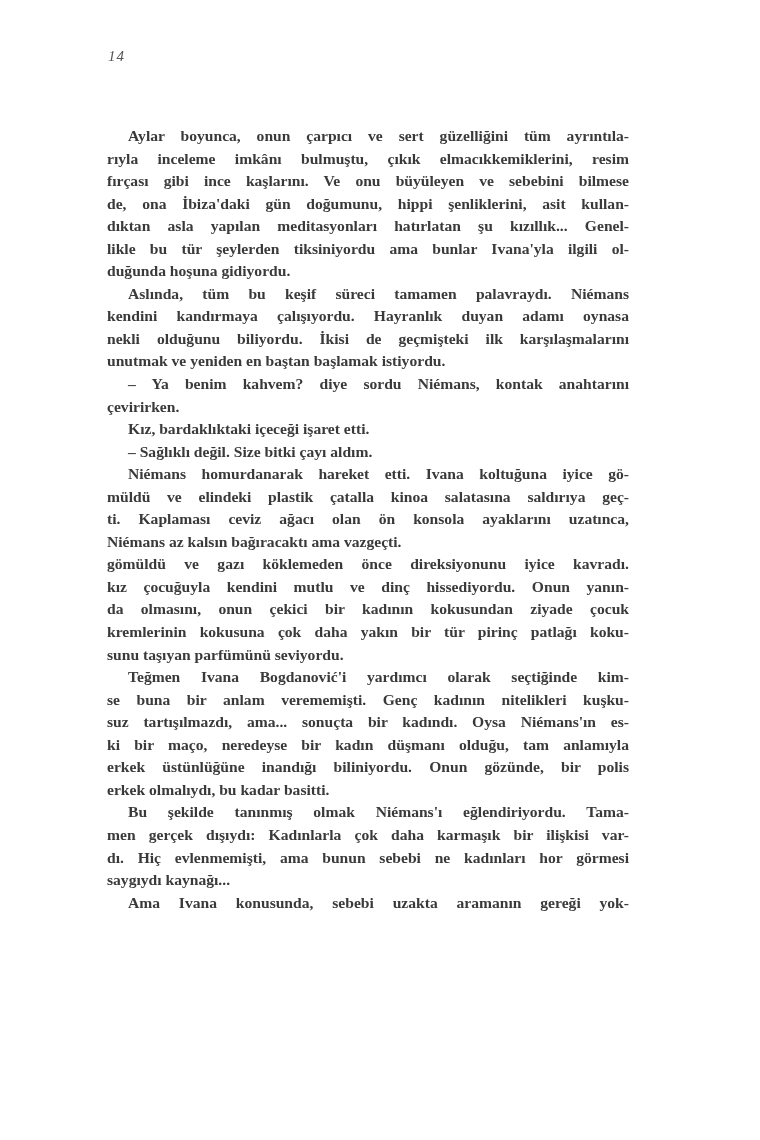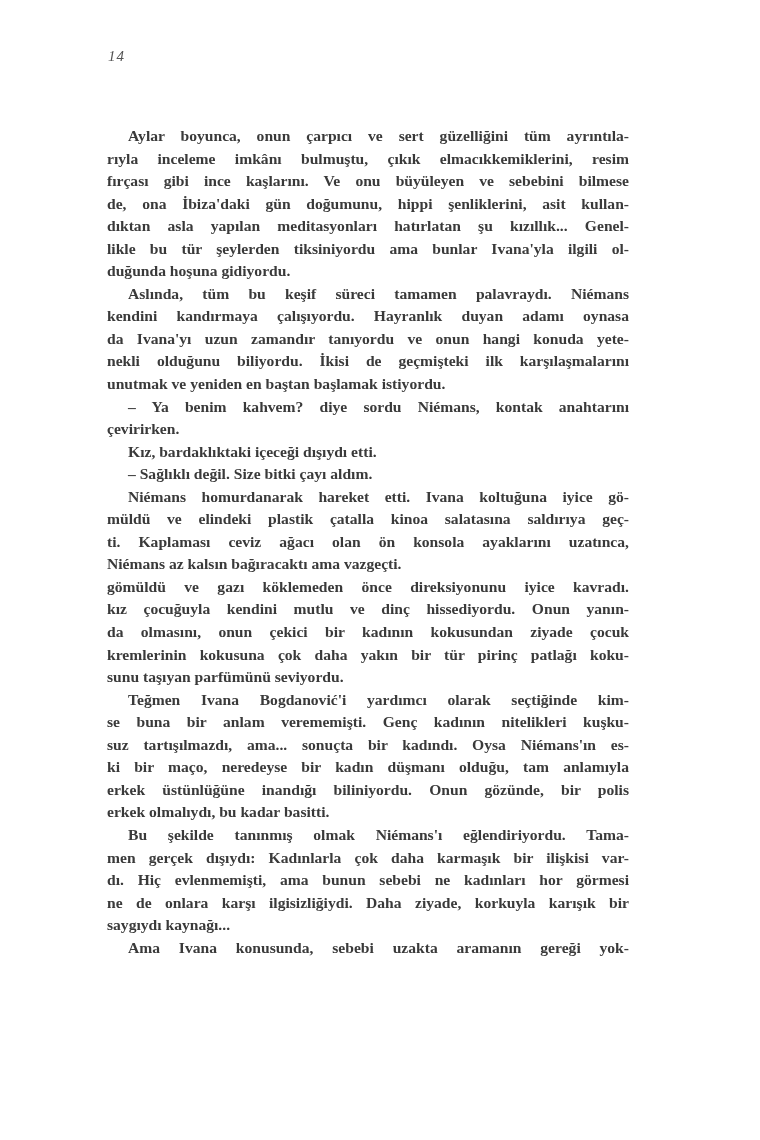--- a/index.html
+++ b/index.html
@@ -33,41 +33,39 @@
 <div class="text-block" id="text-block">
     <span class="line indent">Aylar boyunca, onun çarpıcı ve sert güzelliğini tüm ayrıntıla-</span>
     <span class="line">rıyla inceleme imkânı bulmuştu, çıkık elmacıkkemiklerini, resim</span>
     <span class="line">fırçası gibi ince kaşlarını. Ve onu büyüleyen ve sebebini bilmese</span>
     <span class="line">de, ona İbiza'daki gün doğumunu, hippi şenliklerini, asit kullan-</span>
     <span class="line">dıktan asla yapılan meditasyonları hatırlatan şu kızıllık... Genel-</span>
     <span class="line">likle bu tür şeylerden tiksiniyordu ama bunlar Ivana'yla ilgili ol-</span>
     <span class="line last">duğunda hoşuna gidiyordu.</span>
     <span class="line indent">Aslında, tüm bu keşif süreci tamamen palavraydı. Niémans</span>
     <span class="line">kendini kandırmaya çalışıyordu. Hayranlık duyan adamı oynasa</span>
-    <span class="line">da Ivana'yı uzun zamandır tanıyordu ve onun hangi konuda yete-</span>
     <span class="line">nekli olduğunu biliyordu. İkisi de geçmişteki ilk karşılaşmalarını</span>
     <span class="line last">unutmak ve yeniden en baştan başlamak istiyordu.</span>
     <span class="line indent">– Ya benim kahvem? diye sordu Niémans, kontak anahtarını</span>
     <span class="line last">çevirirken.</span>
-    <span class="line indent last">Kız, bardaklıktaki içeceği dışıydı etti.</span>
+    <span class="line indent last">Kız, bardaklıktaki içeceği işaret etti.</span>
     <span class="line indent last">– Sağlıklı değil. Size bitki çayı aldım.</span>
     <span class="line indent">Niémans homurdanarak hareket etti. Ivana koltuğuna iyice gö-</span>
     <span class="line">müldü ve elindeki plastik çatalla kinoa salatasına saldırıya geç-</span>
     <span class="line">ti. Kaplaması ceviz ağacı olan ön konsola ayaklarını uzatınca,</span>
     <span class="line last">Niémans az kalsın bağıracaktı ama vazgeçti.</span>
     <span class="line">gömüldü ve gazı köklemeden önce direksiyonunu iyice kavradı.</span>
     <span class="line">kız çocuğuyla kendini mutlu ve dinç hissediyordu. Onun yanın-</span>
     <span class="line">da olmasını, onun çekici bir kadının kokusundan ziyade çocuk</span>
     <span class="line">kremlerinin kokusuna çok daha yakın bir tür pirinç patlağı koku-</span>
     <span class="line last">sunu taşıyan parfümünü seviyordu.</span>
     <span class="line indent">Teğmen Ivana Bogdanović'i yardımcı olarak seçtiğinde kim-</span>
     <span class="line">se buna bir anlam verememişti. Genç kadının nitelikleri kuşku-</span>
     <span class="line">suz tartışılmazdı, ama... sonuçta bir kadındı. Oysa Niémans'ın es-</span>
     <span class="line">ki bir maço, neredeyse bir kadın düşmanı olduğu, tam anlamıyla</span>
     <span class="line">erkek üstünlüğüne inandığı biliniyordu. Onun gözünde, bir polis</span>
     <span class="line last">erkek olmalıydı, bu kadar basitti.</span>
     <span class="line indent">Bu şekilde tanınmış olmak Niémans'ı eğlendiriyordu. Tama-</span>
     <span class="line">men gerçek dışıydı: Kadınlarla çok daha karmaşık bir ilişkisi var-</span>
     <span class="line">dı. Hiç evlenmemişti, ama bunun sebebi ne kadınları hor görmesi</span>
-    <span class="line">ne de onlara karşı ilgisizliğiydi. Daha ziyade, korkuyla karışık bir</span>
     <span class="line last">saygıydı kaynağı...</span>
     <span class="line indent">Ama Ivana konusunda, sebebi uzakta aramanın gereği yok-</span>
   </div>
 
 </body></html>

